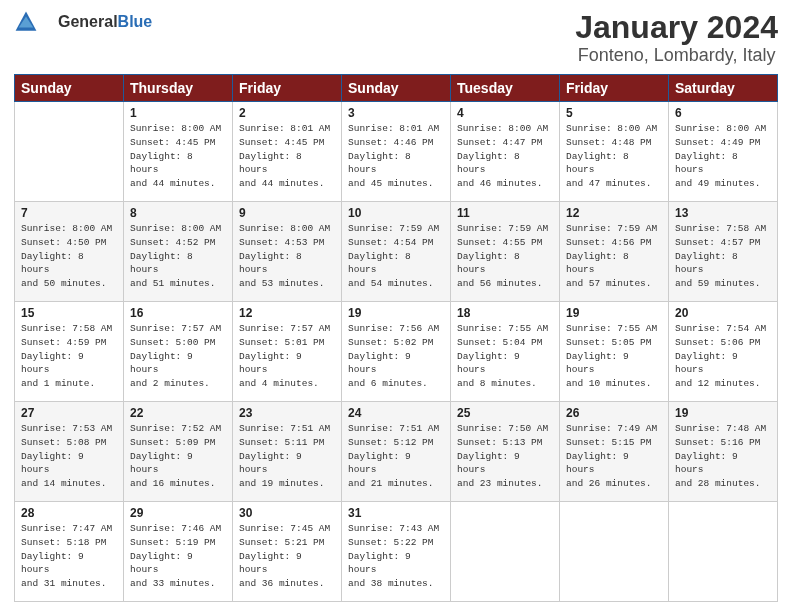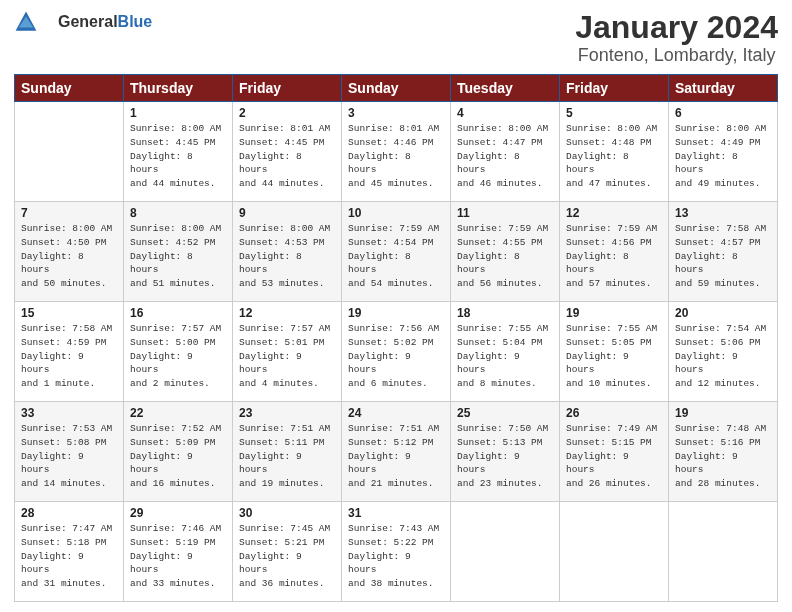--- a/index.html
+++ b/index.html
@@ -218,21 +218,21 @@
             <span class="day-number">19</span>
             <div class="day-info">Sunrise: 7:55 AM<br>Sunset: 5:05 PM<br>Daylight: 9 hours<br>and 10 minutes.</div>
           </td>
           <td>
             <span class="day-number">20</span>
             <div class="day-info">Sunrise: 7:54 AM<br>Sunset: 5:06 PM<br>Daylight: 9 hours<br>and 12 minutes.</div>
           </td>
         </tr>
         <tr>
           <td>
-            <span class="day-number">33</span>
+            <span class="day-number">27</span>
             <div class="day-info">Sunrise: 7:53 AM<br>Sunset: 5:08 PM<br>Daylight: 9 hours<br>and 14 minutes.</div>
           </td>
           <td>
             <span class="day-number">22</span>
             <div class="day-info">Sunrise: 7:52 AM<br>Sunset: 5:09 PM<br>Daylight: 9 hours<br>and 16 minutes.</div>
           </td>
           <td>
             <span class="day-number">23</span>
             <div class="day-info">Sunrise: 7:51 AM<br>Sunset: 5:11 PM<br>Daylight: 9 hours<br>and 19 minutes.</div>
           </td>

